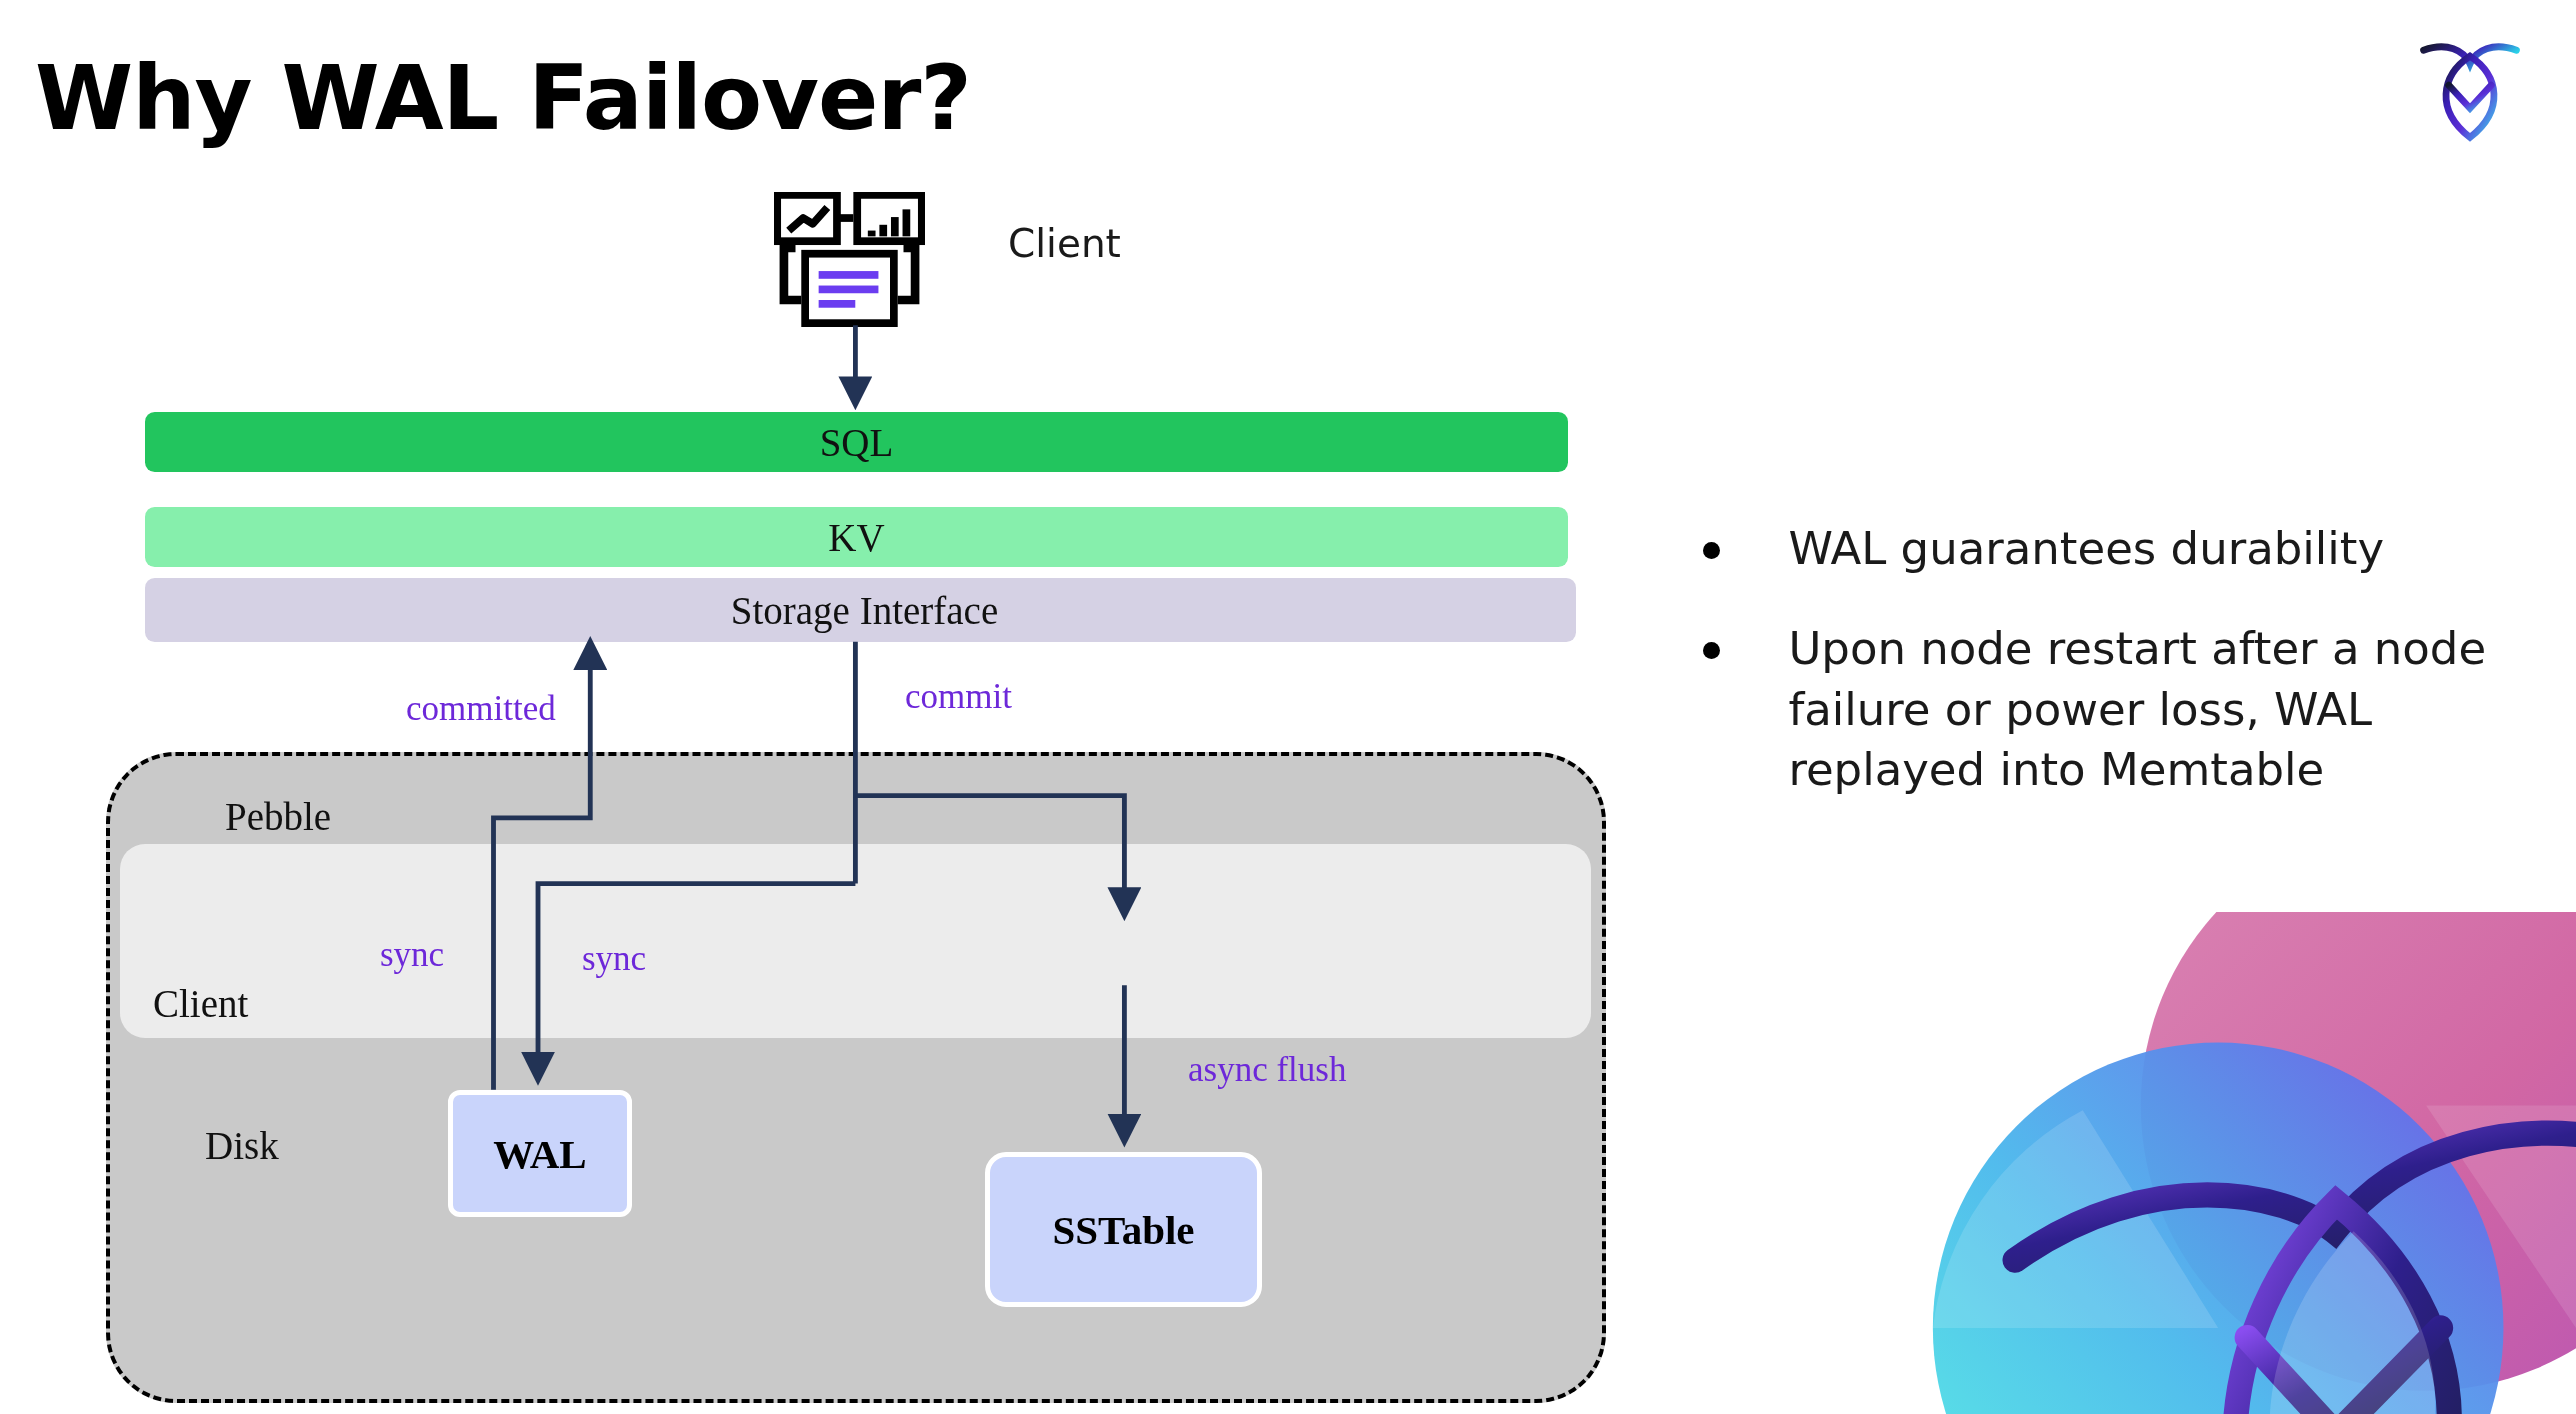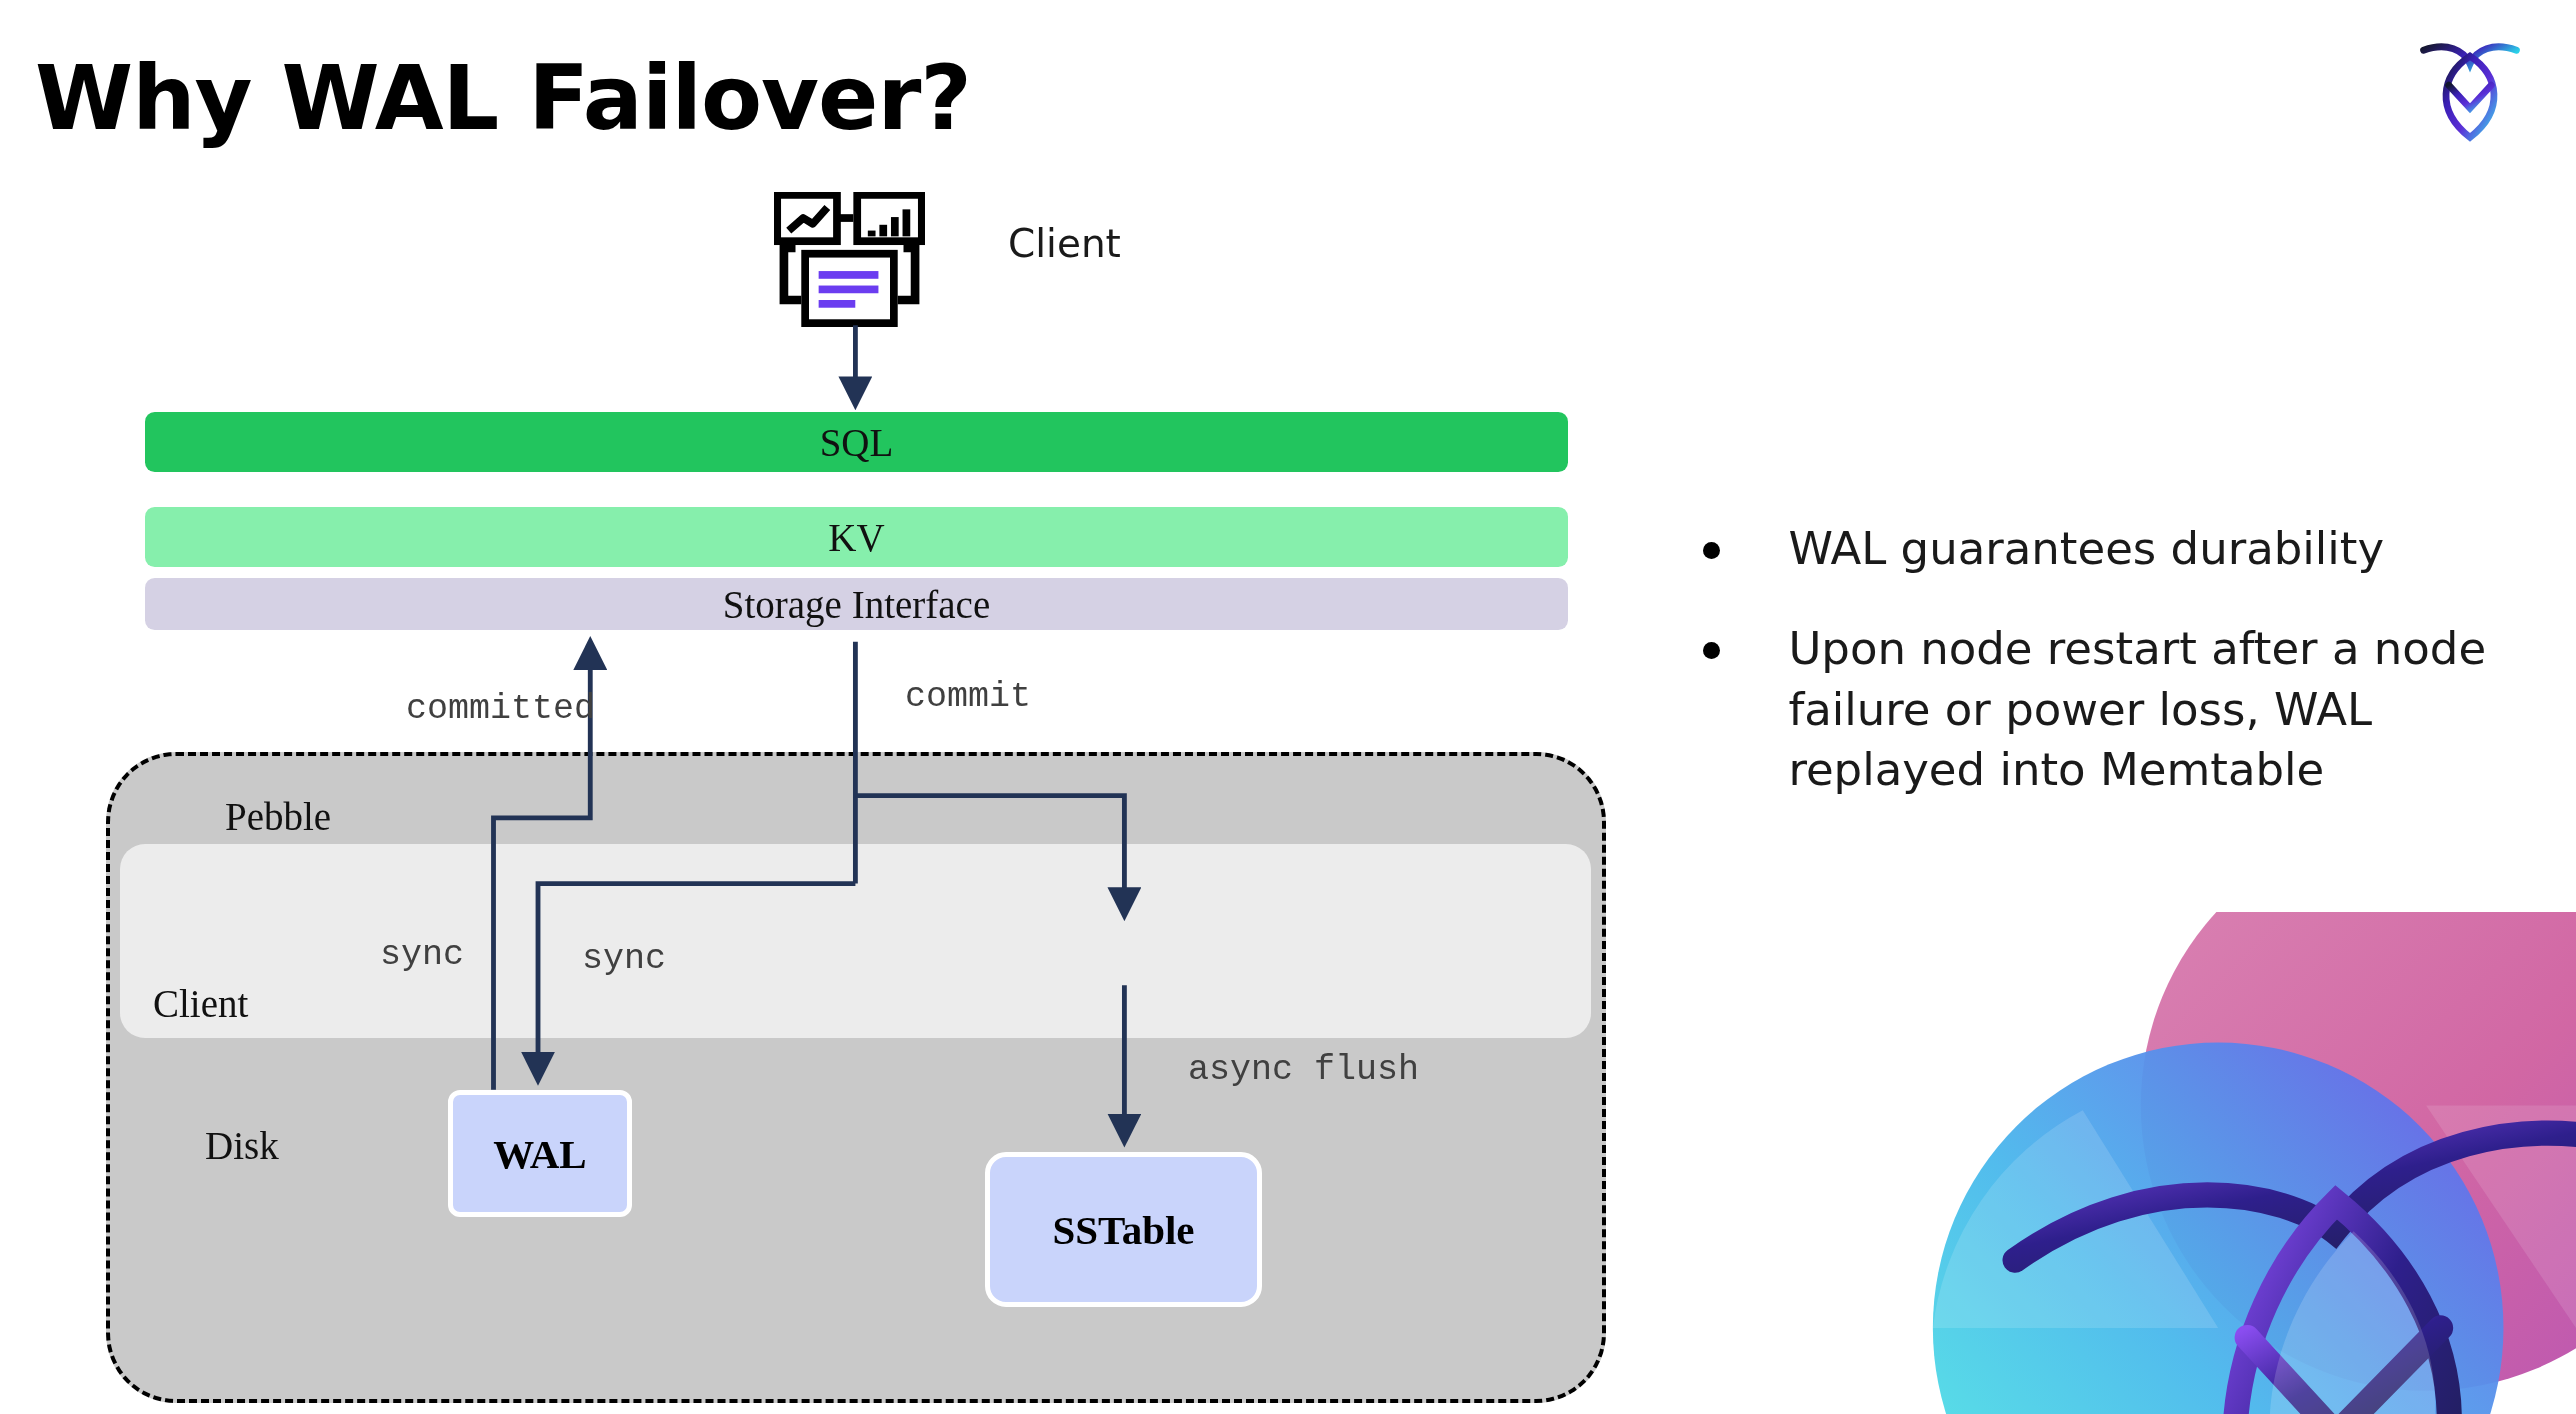--- a/index.html
+++ b/index.html
@@ -83,21 +83,21 @@
     border-radius: 9.7px;
     display: flex;
     align-items: center;
     justify-content: center;
     font-family: "Liberation Serif", serif;
     font-size: 39px;
     color: #111111;
   }
   #layer-sql { top: 412px; background: #22c55e; }
   #layer-kv  { top: 507px; background: #86efac; }
-  #layer-si  { top: 578px; height: 52px; background: #d5d1e4; }
+  #layer-si  { top: 578px; height: 64px; background: #d5d1e4; padding-left: 8px; }
 
   
   #pebble-box {
     position: absolute;
     left: 106px;
     top: 752px;
     width: 1500px;
     height: 651px;
     background: #c9c9c9;
     border: 4.8px dashed #000000;
@@ -175,23 +175,23 @@
     top: 1152px;
     width: 277px;
     height: 155px;
     border: 5.8px solid #ffffff;
     border-radius: 21px;
   }
 
   
   .edge-label {
     position: absolute;
-    font-family: Liberation Mono, monospace;
+    font-family: Liberation Serif, serif;
     font-size: 35px;
-    color: #404040;
+    color: #6d28d9;
     white-space: nowrap;
   }
   #lbl-committed { left: 406px; top: 689px; }
   #lbl-commit    { left: 905px; top: 677px; text-align: right; }
   #lbl-sync-1    { left: 380px; top: 935px; }
   #lbl-sync-2    { left: 582px; top: 939px; }
   #lbl-async     { left: 1188px; top: 1050px; }
 
   
   #bullets {

